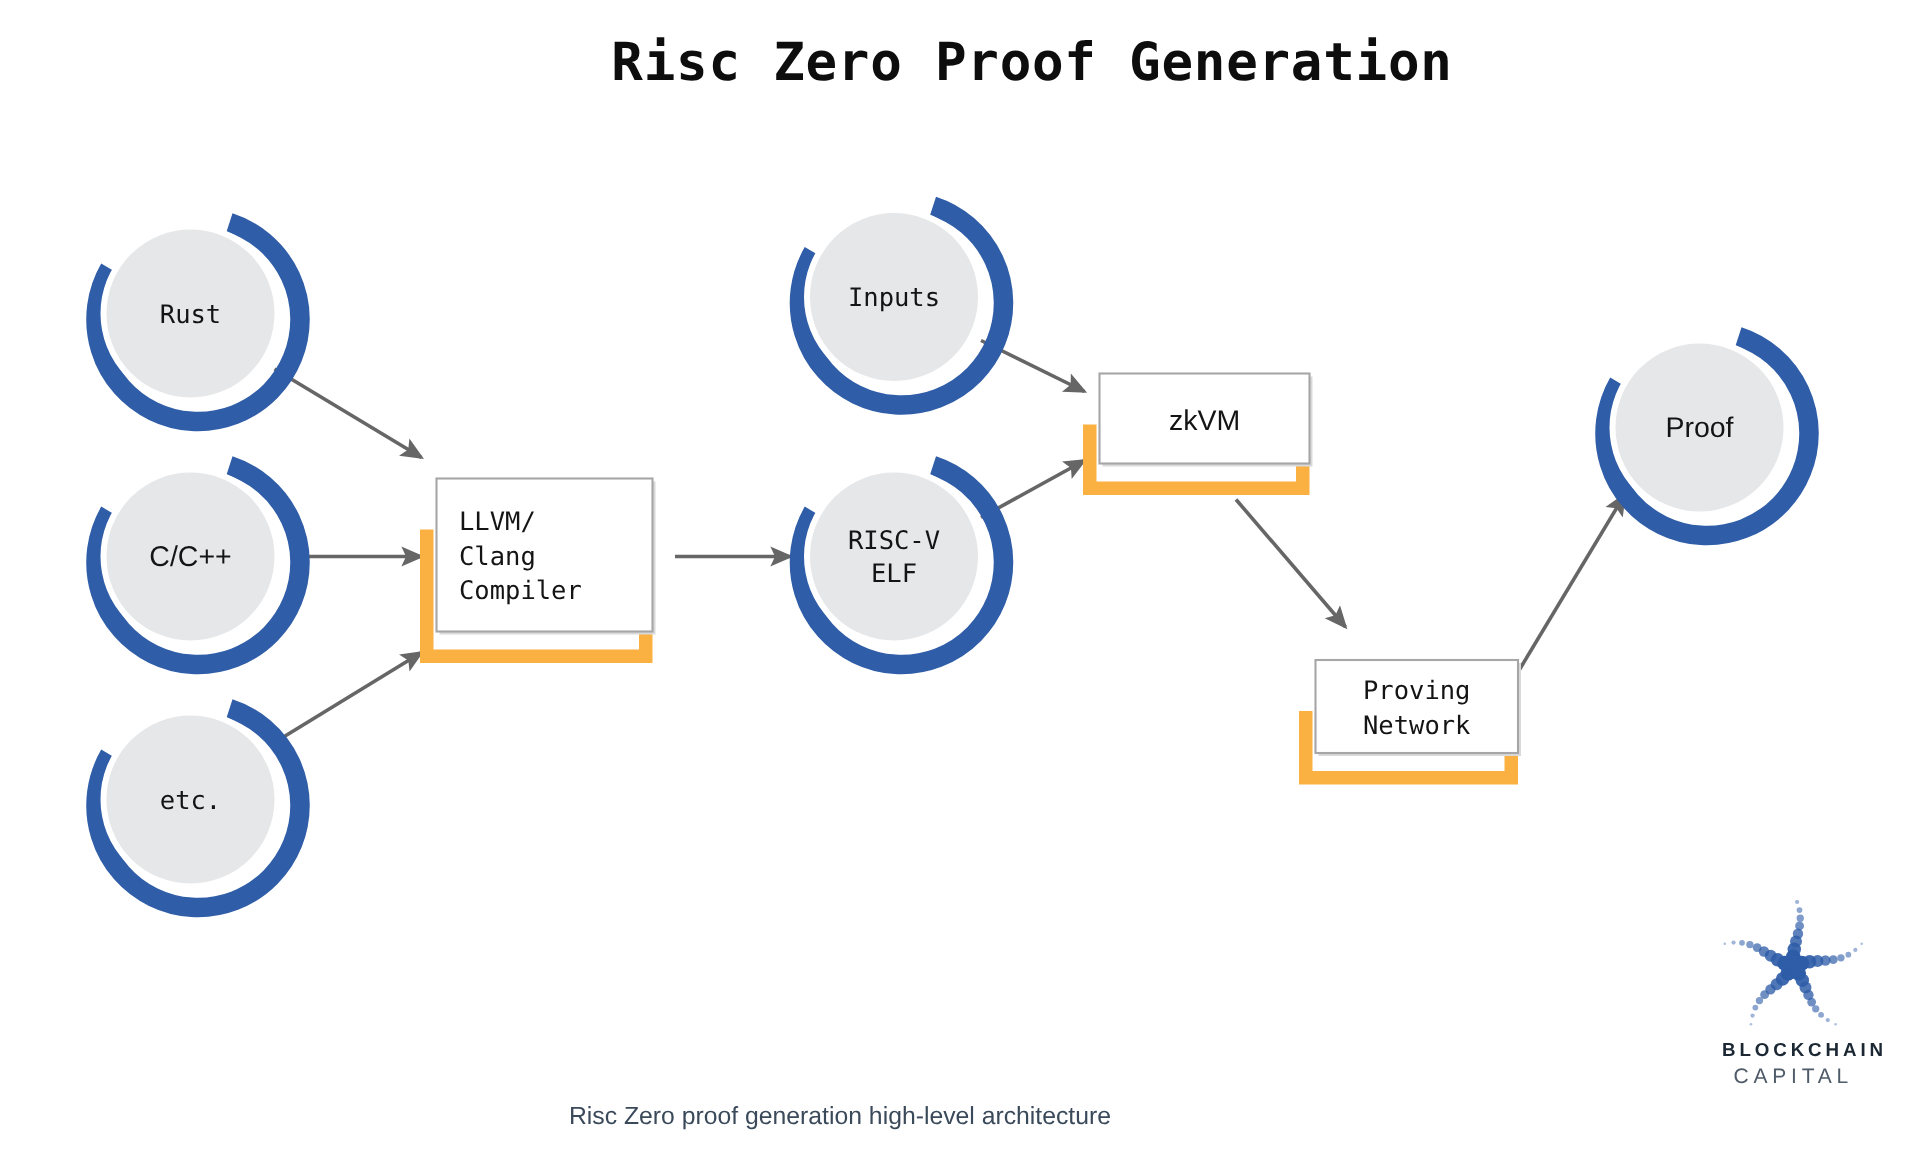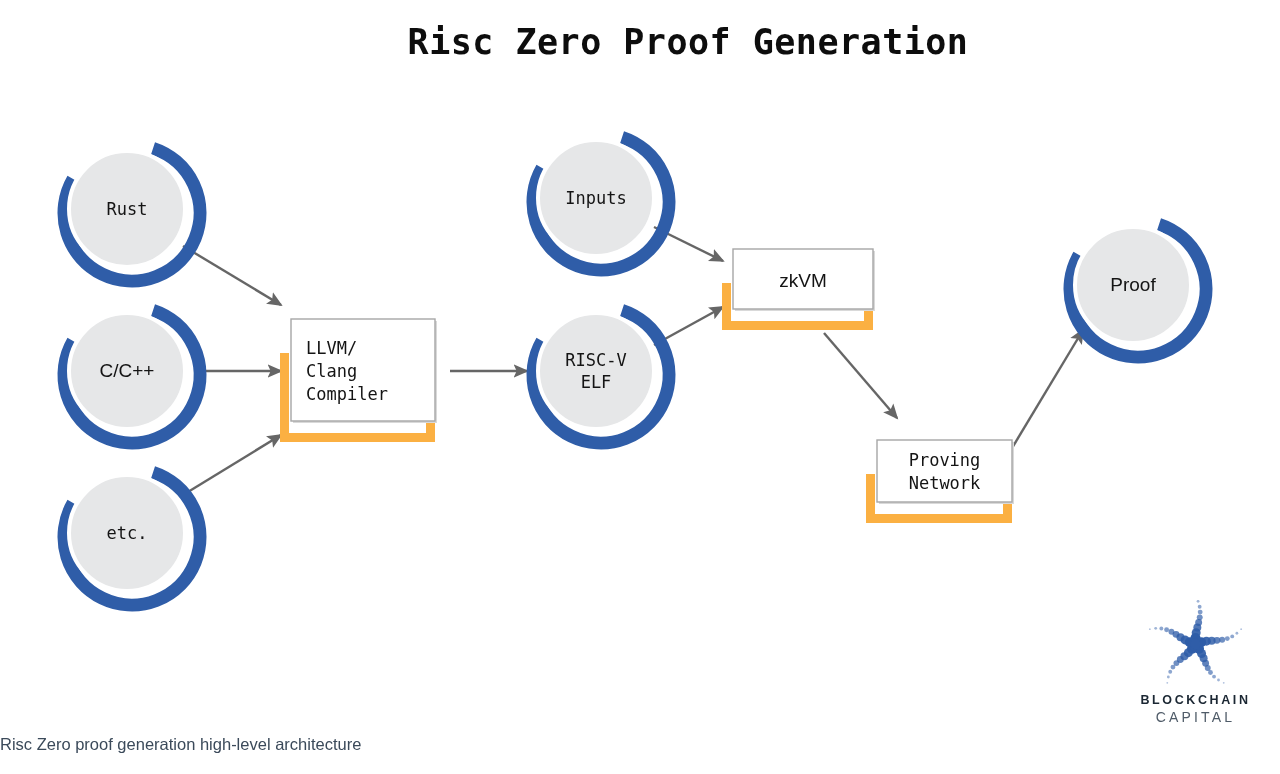--- a/index.html
+++ b/index.html
@@ -32,21 +32,21 @@
     letter-spacing: 0.5px;
     color: #0d0d0d;
     white-space: pre;
     padding-left: 48px;
   }
   .caption {
     position: absolute;
     left: 0;
     top: 735px;
     width: 1120px;
-    text-align: left;
+    text-align: center;
     font-family: "Liberation Sans", sans-serif;
     font-size: 16.5px;
     color: #3b4a5a;
   }
   .logo-wrap {
     position: absolute;
     left: 1133px;
     top: 600px;
     width: 125px;
     height: 120px;
@@ -58,20 +58,21 @@
     text-align: center;
     font-family: "Liberation Sans", sans-serif;
     color: #1b2733;
   }
   .logo-word.primary {
     top: 93px;
     font-size: 12.5px;
     font-weight: bold;
     letter-spacing: 2.6px;
     color: #1b2733;
+    text-align: right;
   }
   .logo-word.secondary {
     top: 109px;
     font-size: 14px;
     letter-spacing: 3.2px;
     color: #4f5b68;
   }
   svg text { user-select: none; }
   .node-label-mono {
     font-family: "DejaVu Sans Mono", "Liberation Mono", monospace;

